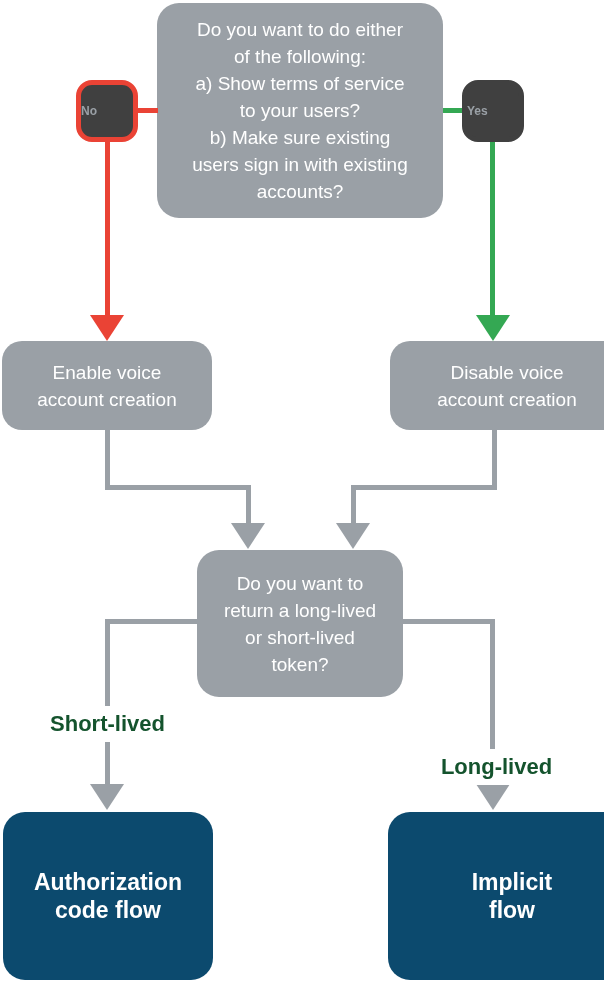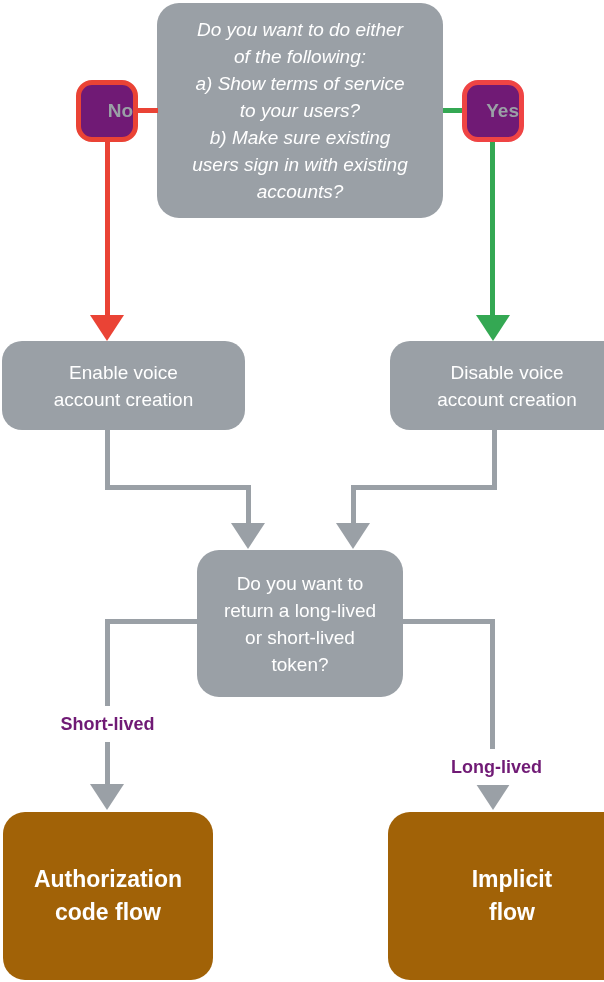--- a/index.html
+++ b/index.html
@@ -24,43 +24,43 @@
     display: flex;
     align-items: center;
     justify-content: center;
     text-align: center;
     font-size: 19px;
     line-height: 27px;
     white-space: pre-line;
     box-sizing: border-box;
   }
   .node.end {
-    background: #a16207;
+    background: #0c4a6e;
     font-weight: 700;
     font-size: 23px;
-    line-height: 33px;
+    line-height: 28px;
   }
   
   .badge {
     position: absolute;
     width: 62px;
     height: 62px;
-    background: #701a75;
+    background: #404040;
     border-radius: 16px;
     box-sizing: border-box;
     display: flex;
     align-items: center;
-    justify-content: flex-end;
-    font-size: 19px;
+    justify-content: flex-start;
+    font-size: 12px;
     font-weight: 700;
     color: #9AA0A6;
     z-index: 3;
   }
   .badge.no  { border: 5px solid #EA4335; }
-  .badge.yes { border: 5px solid #ef4444; }
+  .badge.yes { border: 5px solid #404040; }
   
   .line {
     position: absolute;
     background: #9AA0A6;
     z-index: 1;
   }
   .line.red   { background: #EA4335; }
   .line.green { background: #34A853; }
   
   .arrowhead {
@@ -76,32 +76,32 @@
   .arrowhead.green { border-top-color: #34A853; }
   
   .edge-label {
     position: absolute;
     width: 169px;
     height: 36px;
     background: #ffffff;
     display: flex;
     align-items: center;
     justify-content: center;
-    font-size: 18px;
+    font-size: 22px;
     font-weight: 700;
-    color: #701a75;
+    color: #14532d;
     z-index: 2;
   }
 </style>
 </head>
 <body>
 
 <div class="canvas">
 
-  <div class="node" style="left:157px; top:3px; width:286px; height:215px;font-style:italic;">
+  <div class="node" style="left:157px; top:3px; width:286px; height:215px;">
     <span>Do you want to do either
 of the following:
 a) Show terms of service
 to your users?
 b) Make sure existing
 users sign in with existing
 accounts?</span>
   </div>
 
   <div class="line red" style="left:136px; top:108px; width:22px; height:5px;"></div>
@@ -111,21 +111,21 @@
   <div class="line red" style="left:105px; top:140px; width:5px; height:176px;"></div>
   <div class="arrowhead red" style="left:90px; top:315px;"></div>
 
   <div class="line green" style="left:443px; top:108px; width:20px; height:5px;"></div>
   <div class="badge yes" style="left:462px; top:80px;">
     <span>Yes</span>
   </div>
   <div class="line green" style="left:490px; top:140px; width:5px; height:176px;"></div>
   <div class="arrowhead green" style="left:476px; top:315px;"></div>
 
-  <div class="node" style="left:2px; top:341px; width:243px; height:89px; border-radius:20px;">
+  <div class="node" style="left:2px; top:341px; width:210px; height:89px; border-radius:20px;">
     <span>Enable voice
 account creation</span>
   </div>
   <div class="node" style="left:390px; top:341px; width:234px; height:89px; border-radius:20px;">
     <span>Disable voice
 account creation</span>
   </div>
 
   <div class="line" style="left:105px; top:430px; width:5px; height:60px;"></div>
   <div class="line" style="left:105px; top:485px; width:146px; height:5px;"></div>

